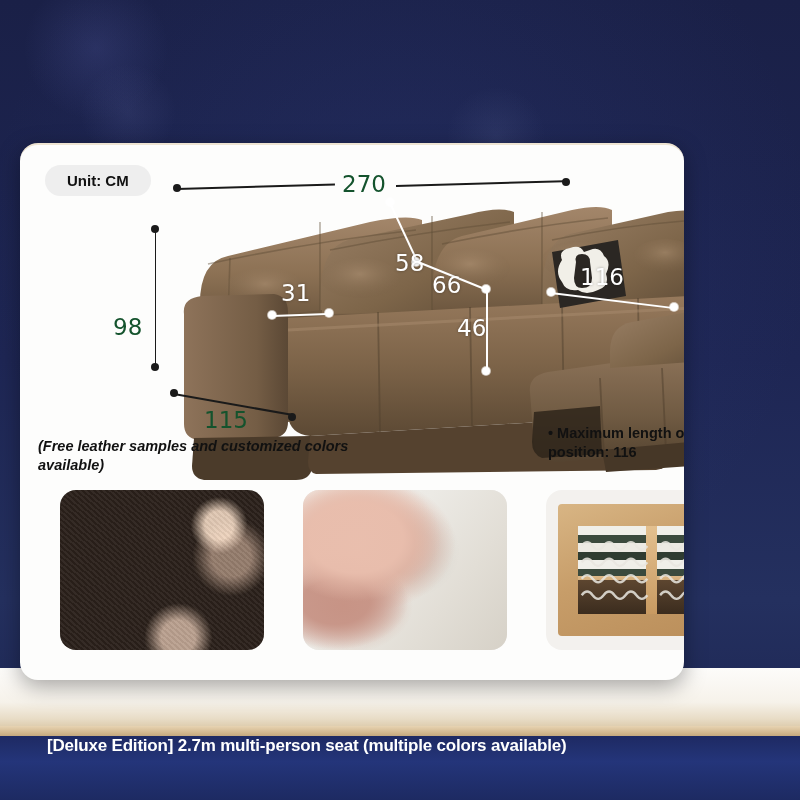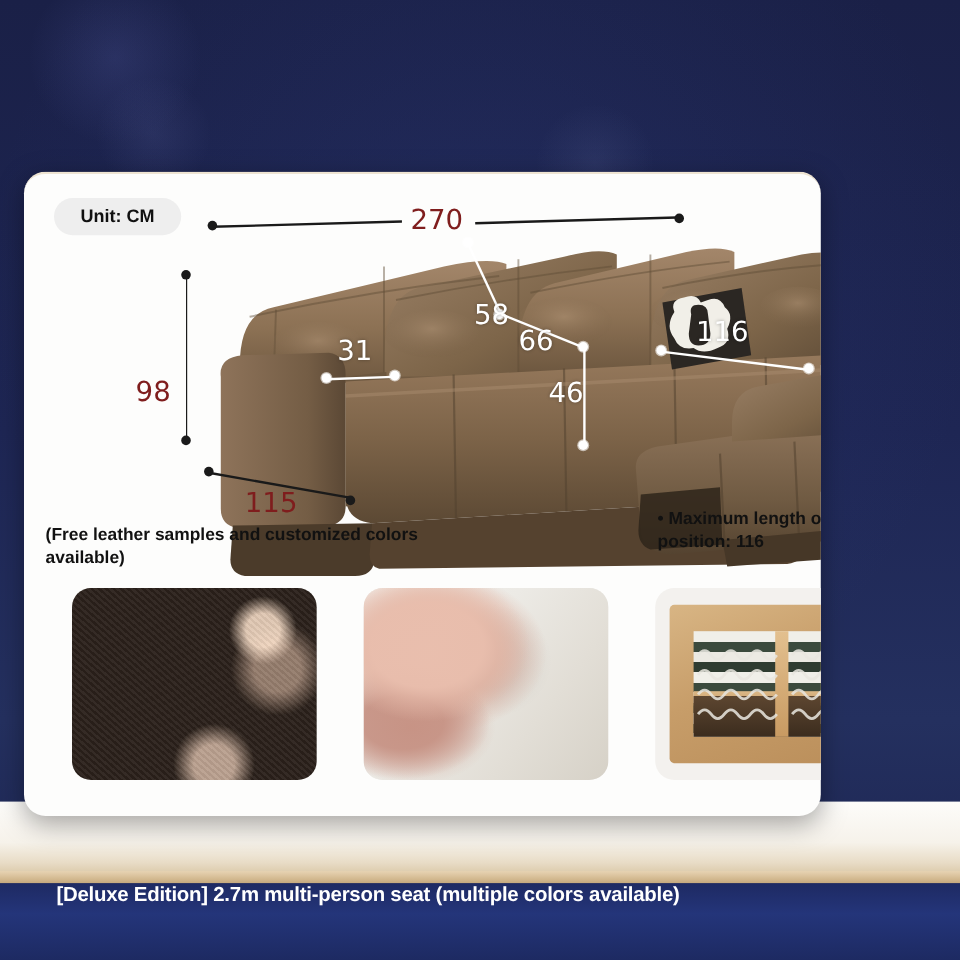--- a/index.html
+++ b/index.html
@@ -103,42 +103,42 @@
   .dot-w {
     position: absolute;
     width: 8px; height: 8px;
     border-radius: 50%;
     background: #ffffff;
     box-shadow: 0 0 0 1px rgba(255,255,255,0.6);
   }
   .dim-label {
     position: absolute;
     font-size: 23px;
-    color: #7f1d1d;
+    color: #14532d;
     font-family: "DejaVu Sans", sans-serif;
     white-space: nowrap;
   }
   .dim-label-w {
     position: absolute;
     font-size: 23px;
     color: #ffffff;
     font-family: "DejaVu Sans", sans-serif;
     white-space: nowrap;
     text-shadow: 0 0 3px rgba(0,0,0,0.35);
   }
 
   
   .note {
     position: absolute;
     font-size: 14.5px;
     font-weight: bold;
     color: #111;
     line-height: 1.32;
   }
-  #note-left  { left: 18px; top: 292px; width: 330px; }
+  #note-left  { left: 18px; top: 292px; width: 330px; font-style: italic; }
   #note-right { left: 528px; top: 244px; width: 230px; margin-top: 35px; }
 
   
   #thumbs {
     position: absolute;
     left: 40px; top: 345px;
     width: 690px; height: 160px;
     display: flex;
     justify-content: space-between;
   }

